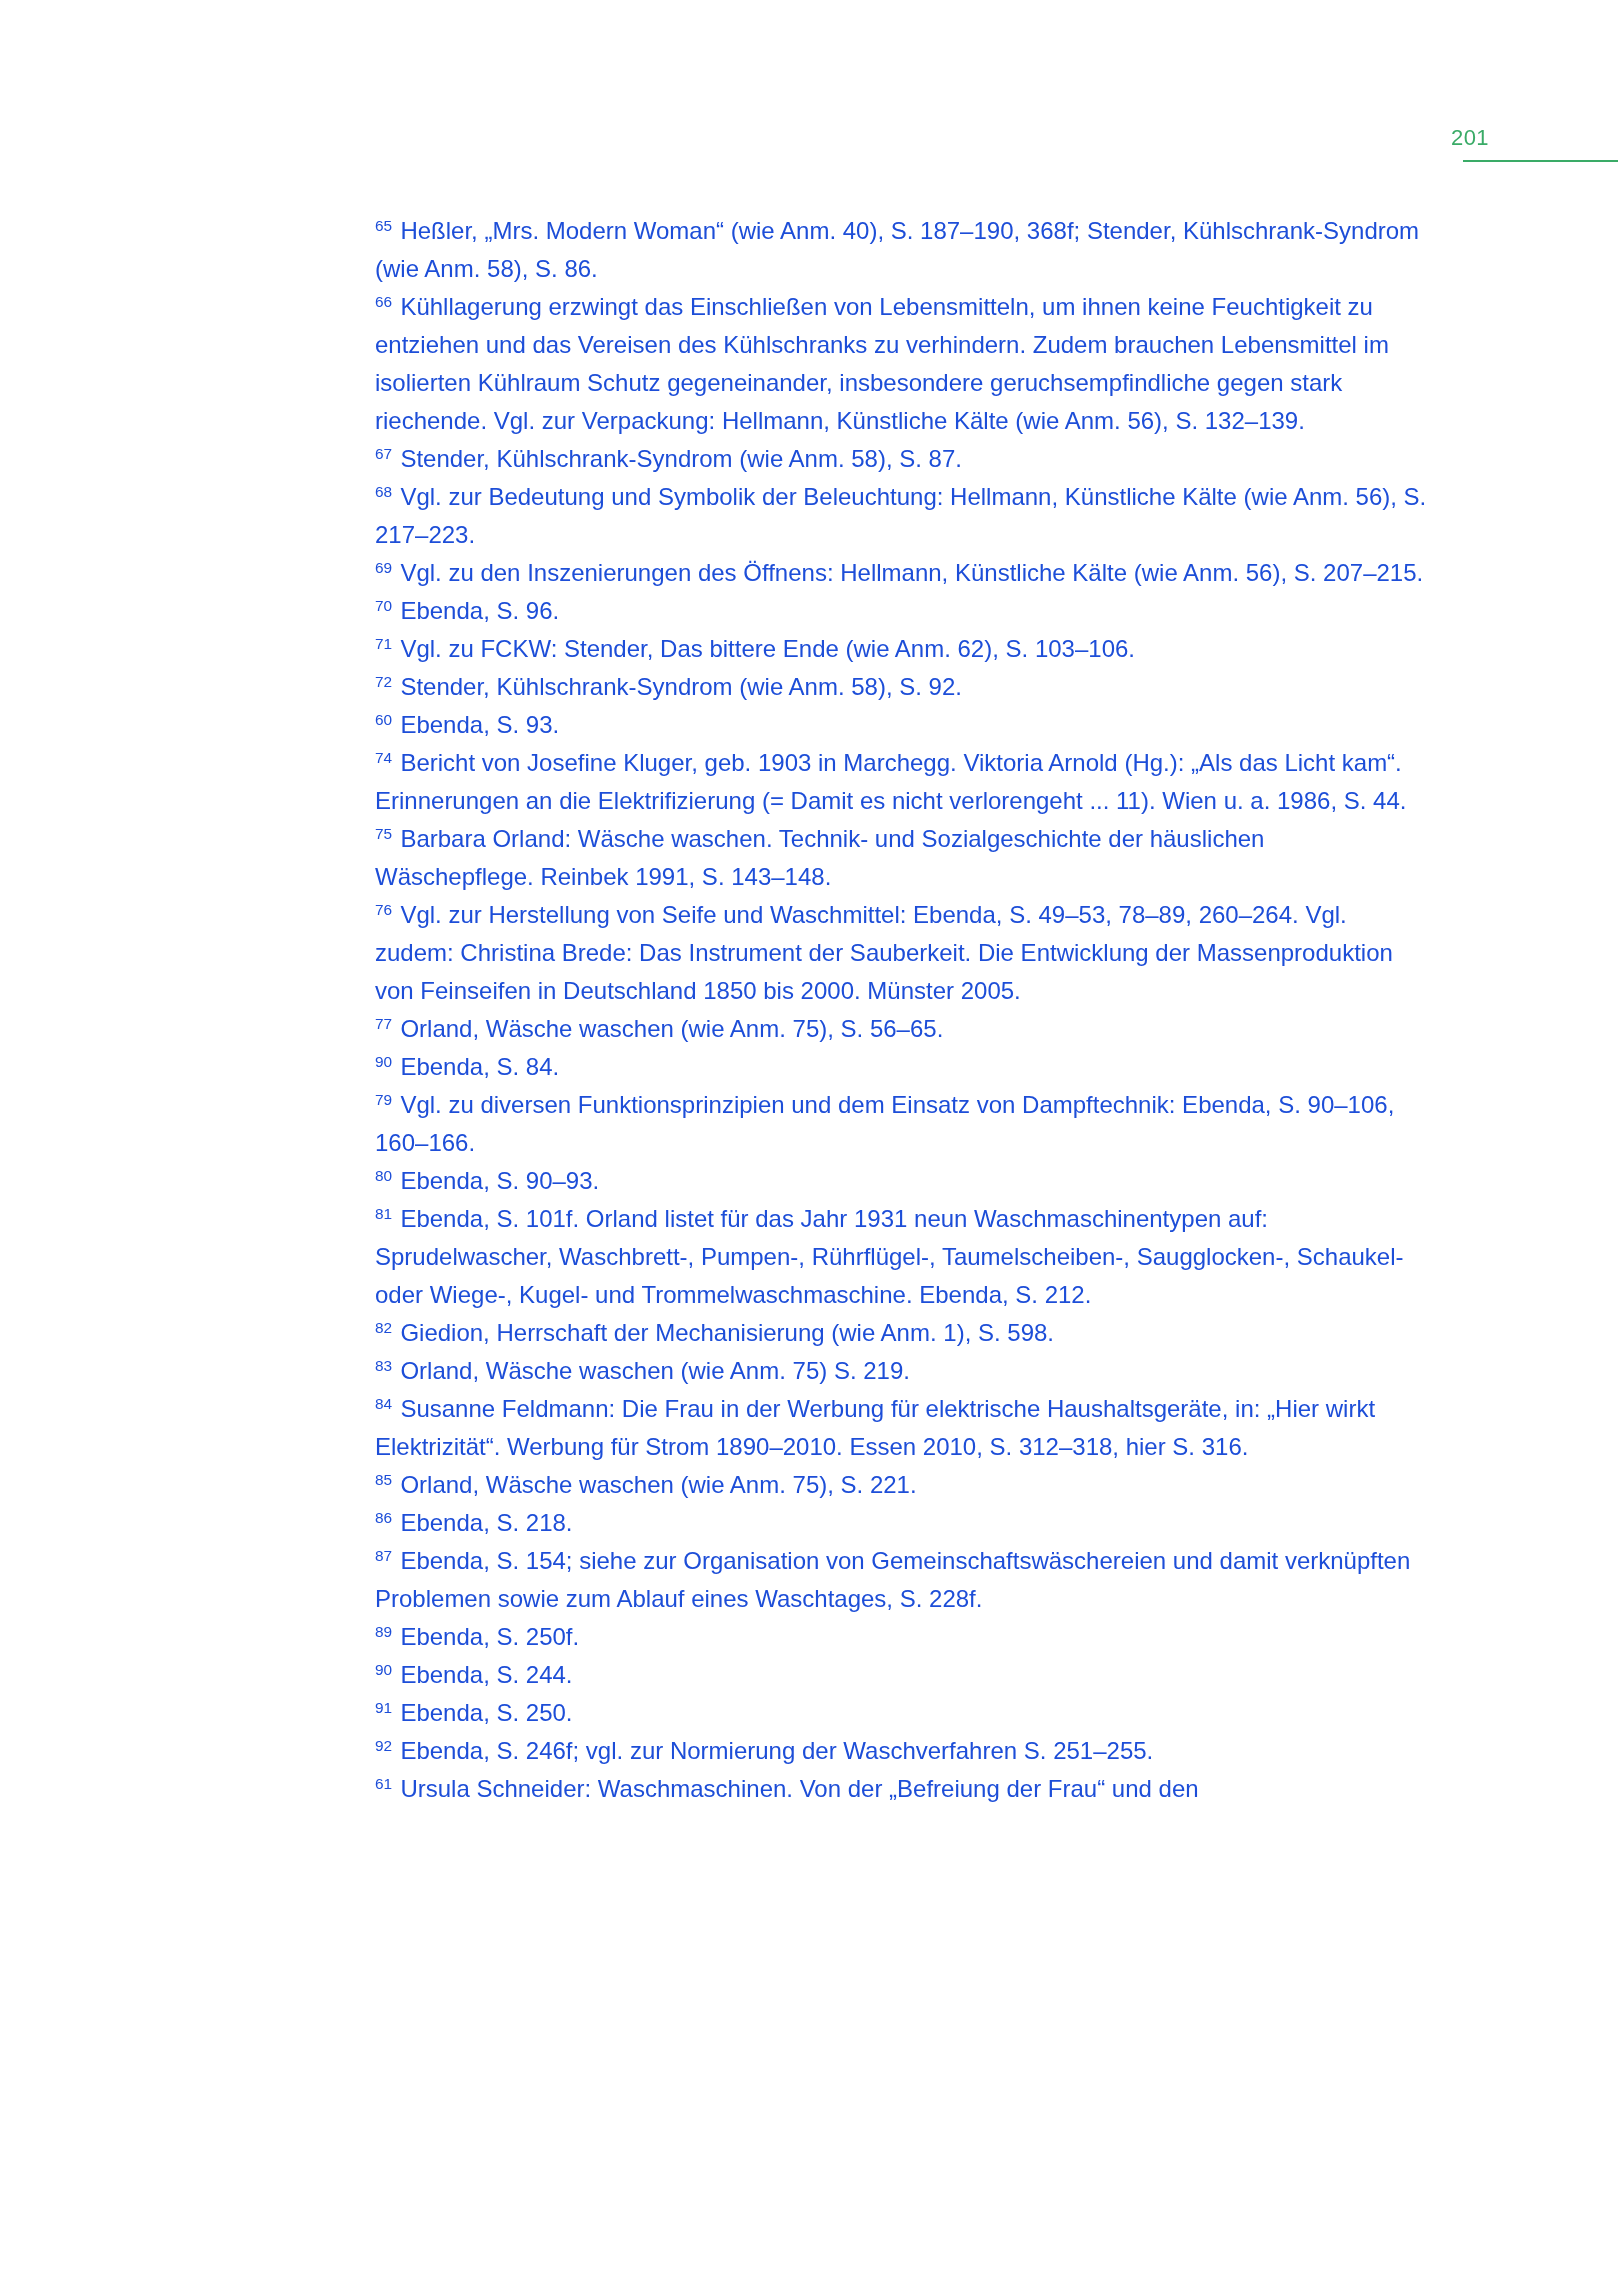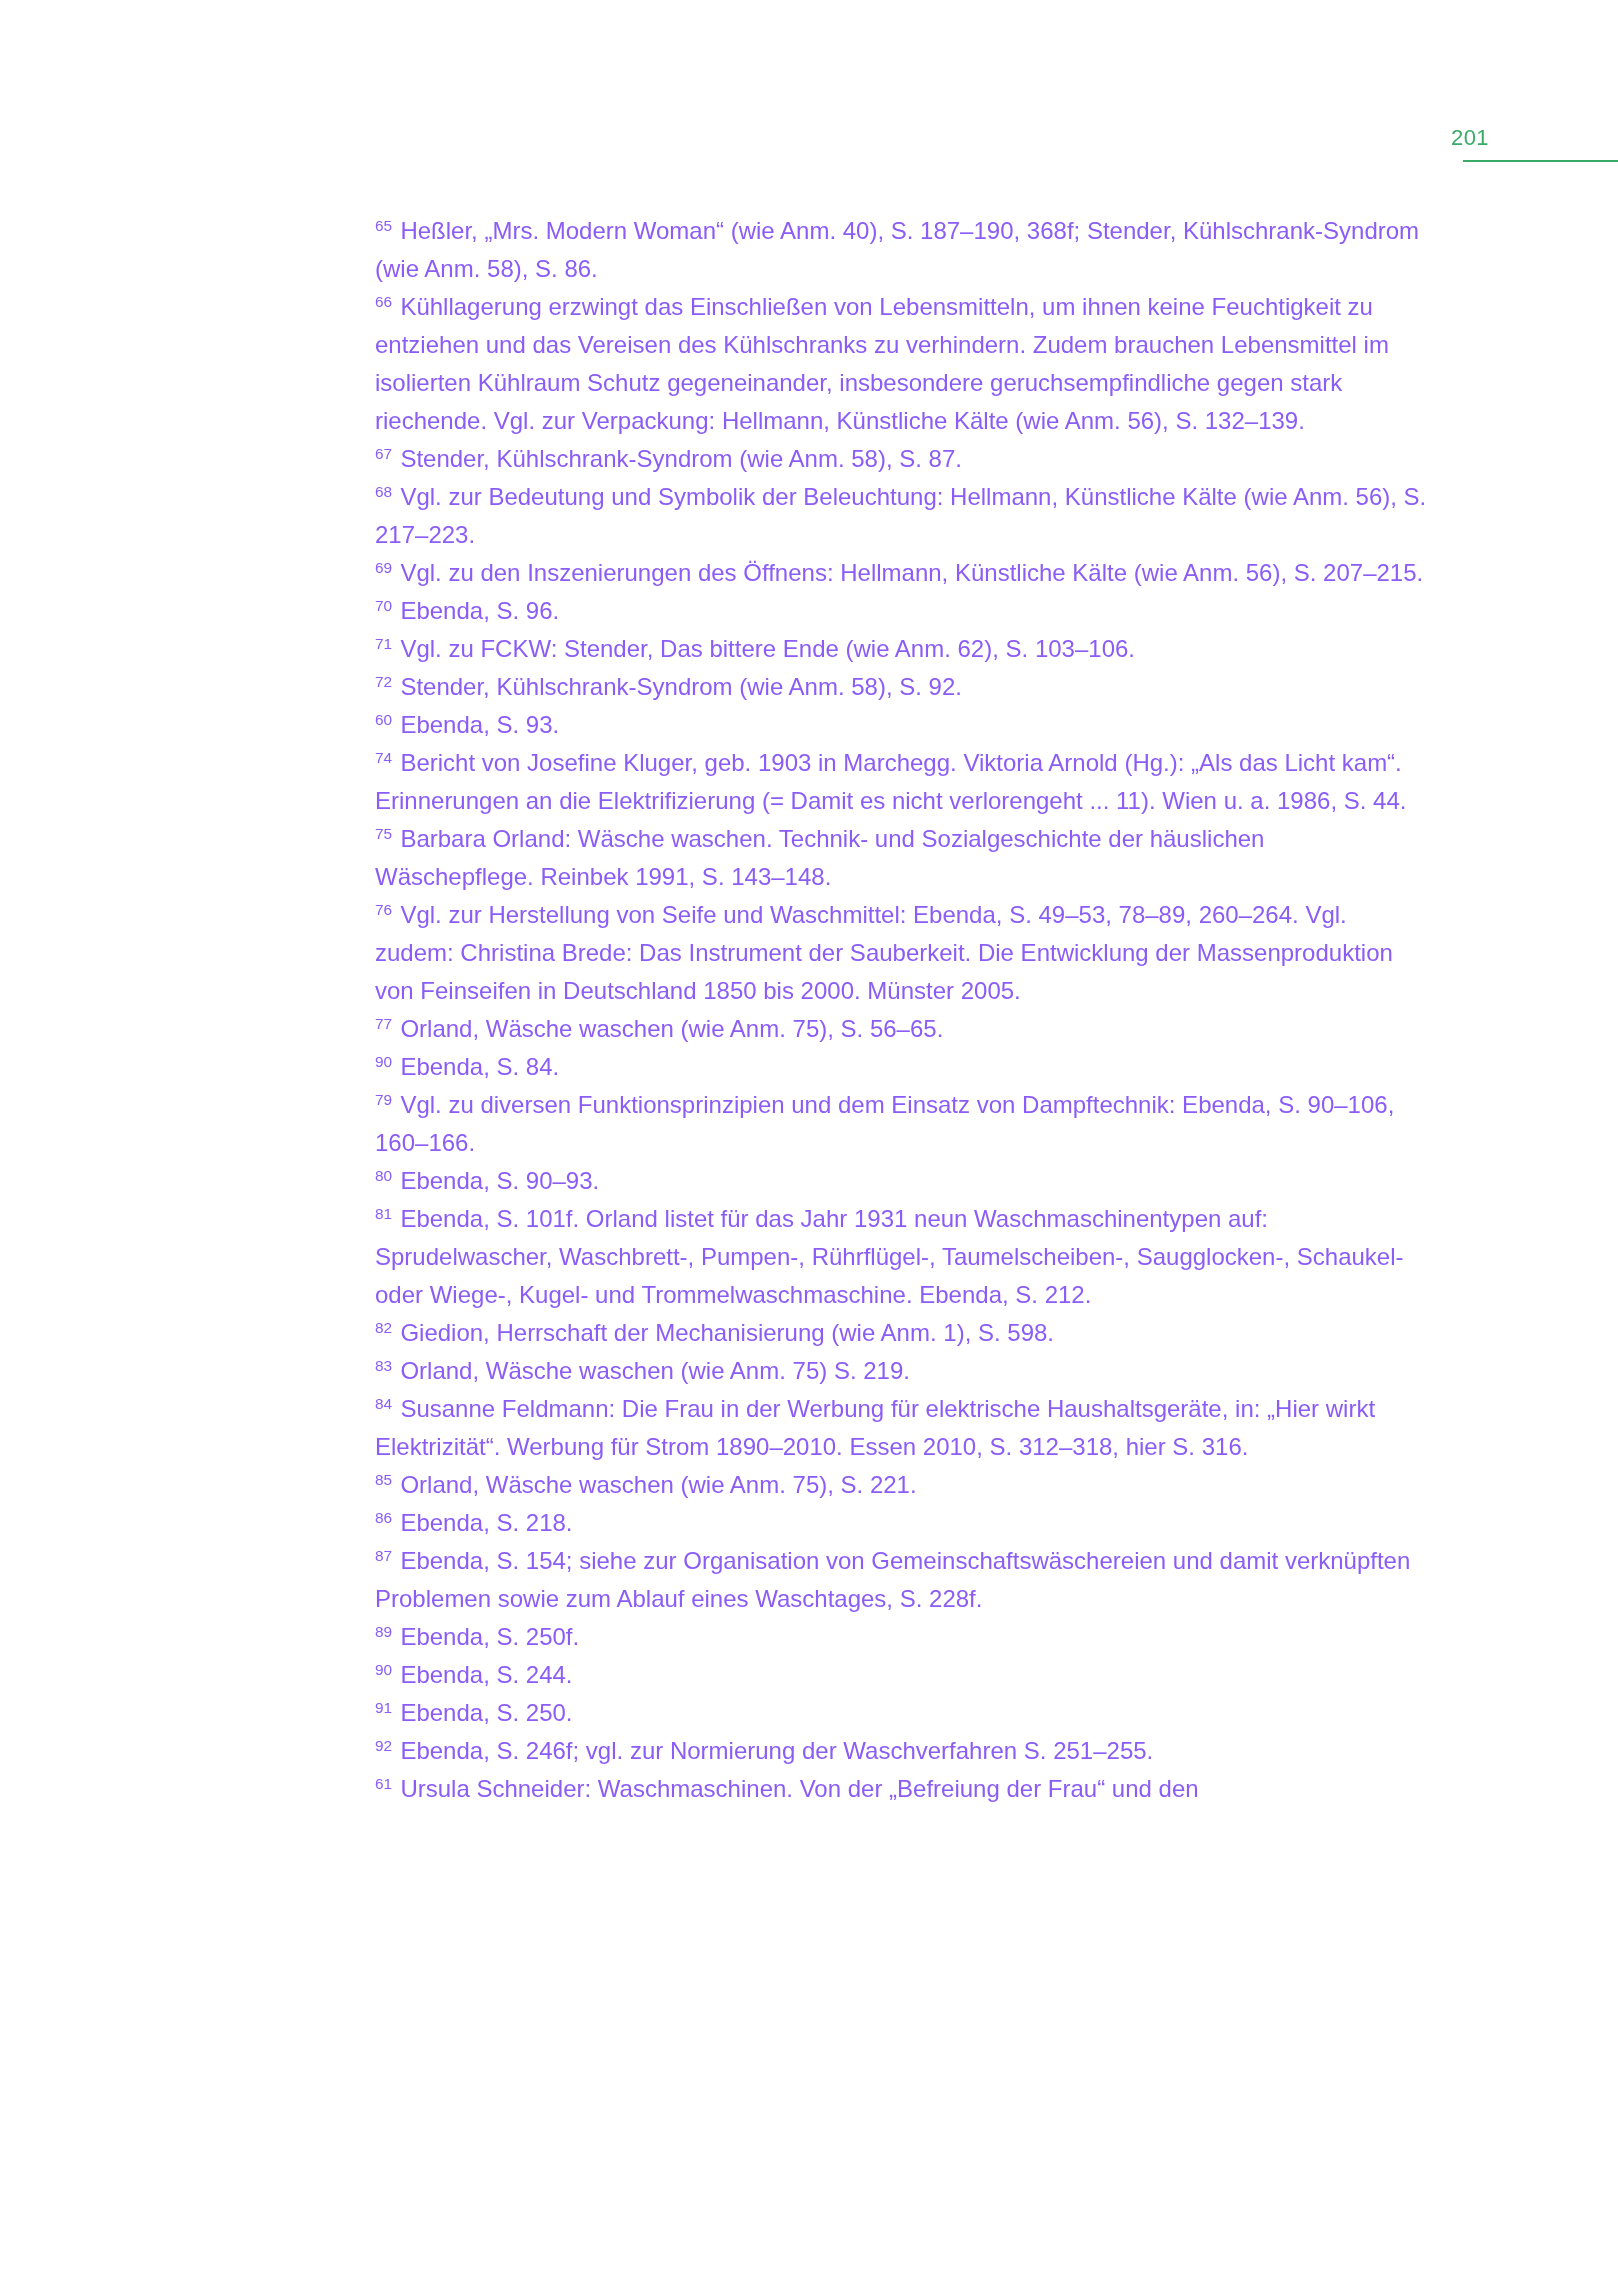--- a/index.html
+++ b/index.html
@@ -48,21 +48,21 @@
   
   .notes {
     position: absolute;
     top: 212px;
     left: 375px;
     width: 1052px;
   }
   .note {
     font-size: 24px;
     line-height: 38px;
-    color: #8b5cf6;
+    color: #1d4ed8;
     text-align: left;
     margin: 0;
     padding: 0;
     hyphens: manual;
     font-weight: 300;
   }
   .note sup {
     font-size: 15.4px;
     line-height: 0;
     vertical-align: 8px;

